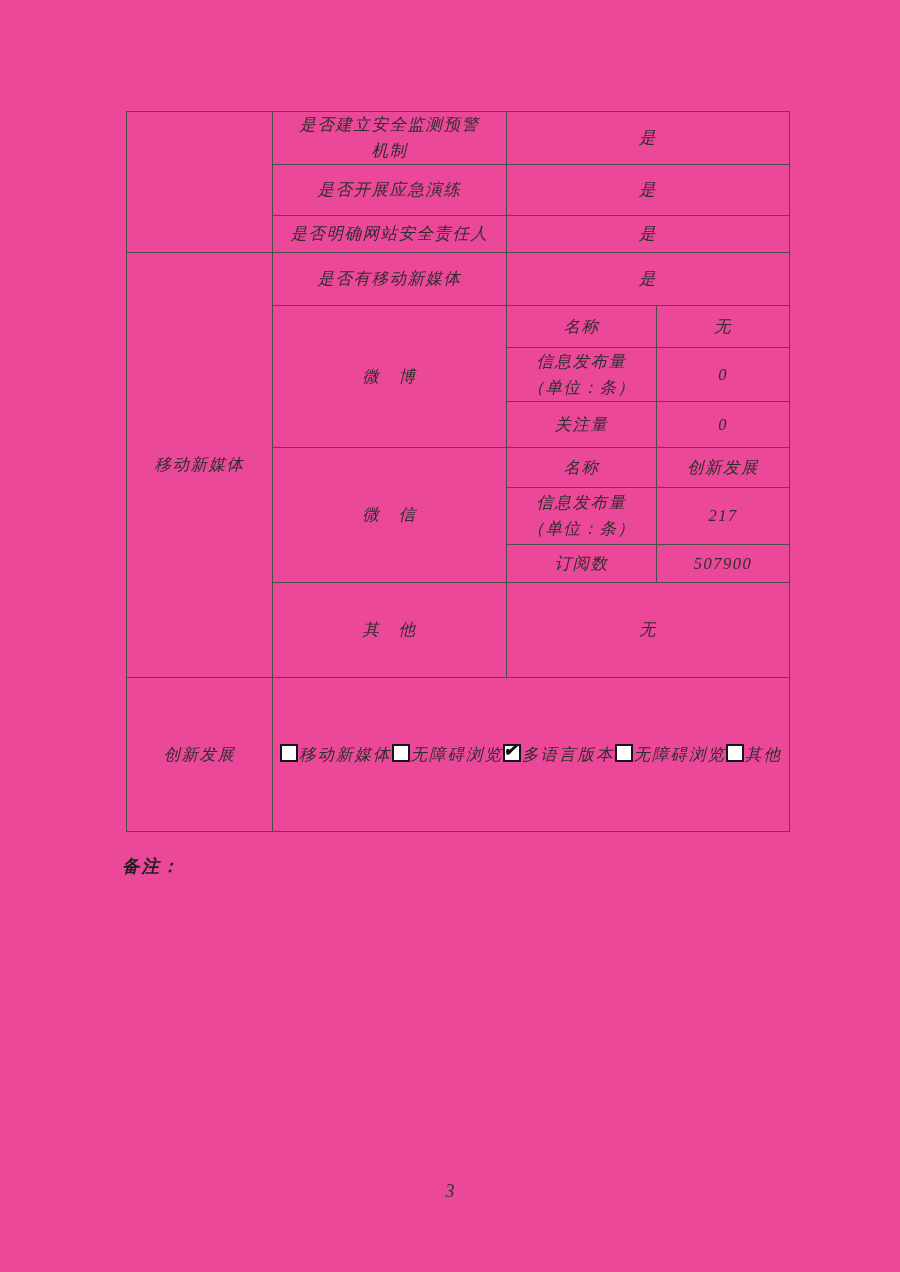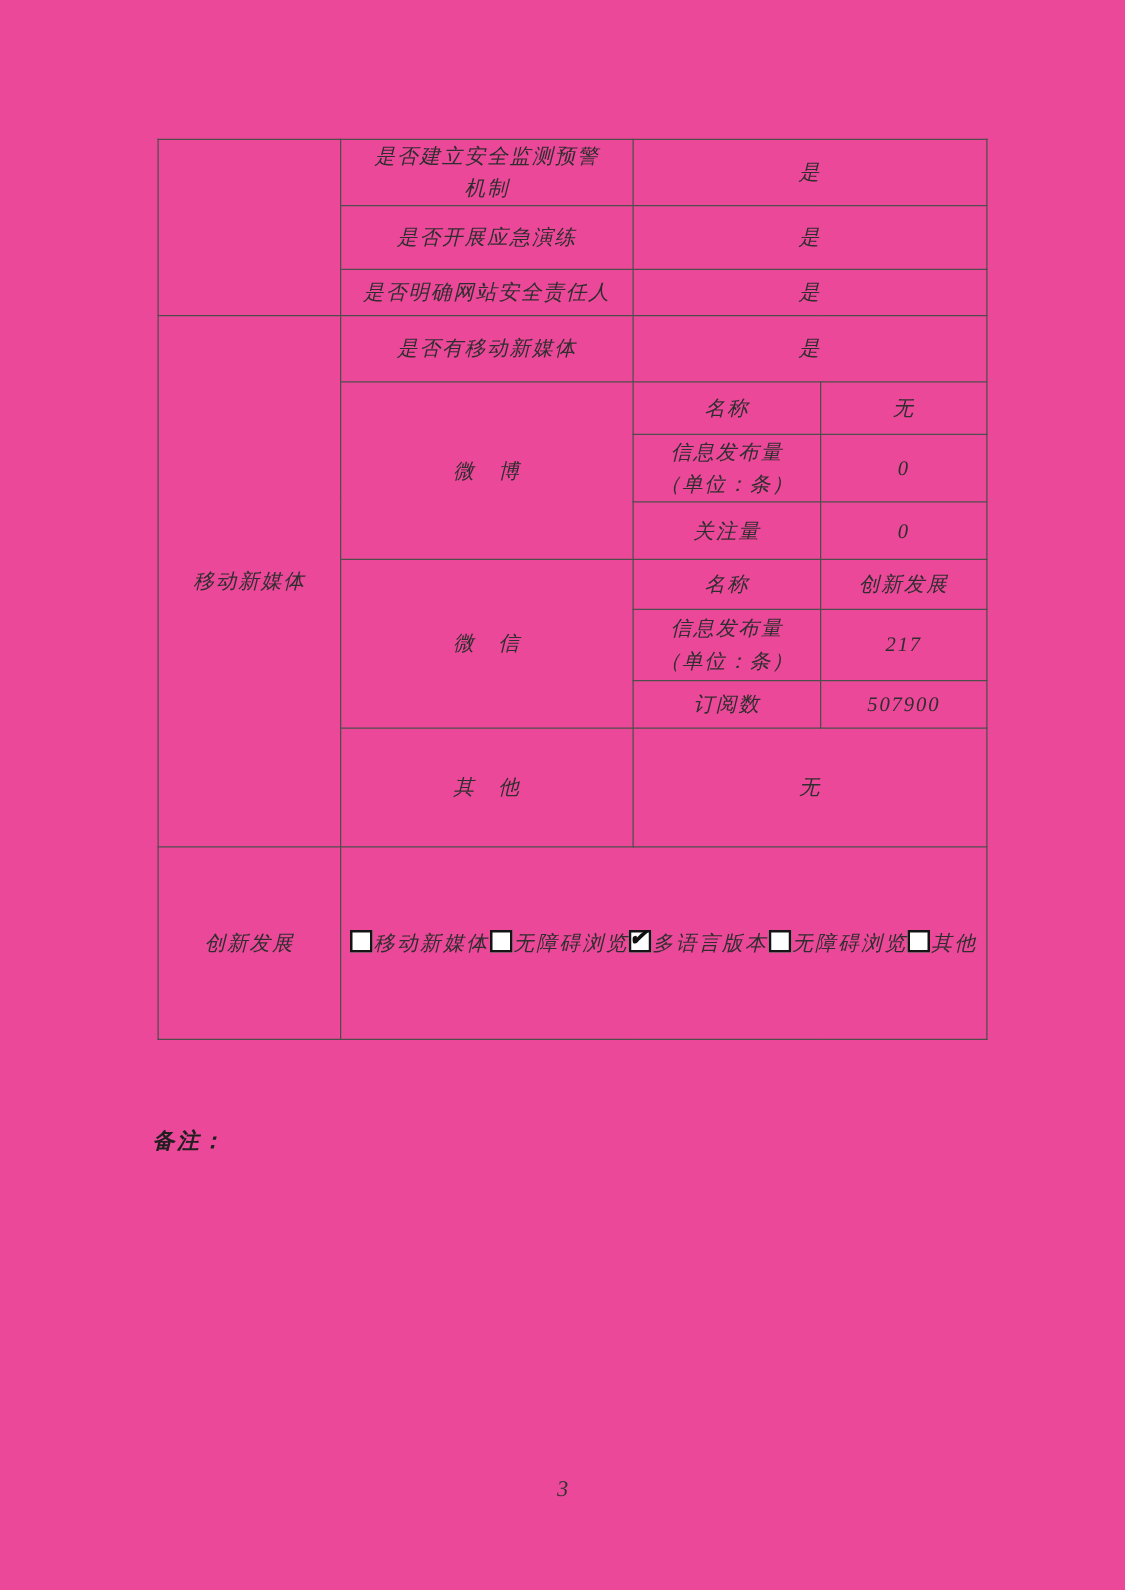--- a/index.html
+++ b/index.html
@@ -29,21 +29,21 @@
     border:2.5px solid #151515; background:#fff;
     vertical-align:-2px; position:relative; margin:0 1px 0 0;
   }
   .cb.checked::after {
     content:"\2714";
     position:absolute; left:-2px; top:-7px;
     font-size:18px; font-weight:900; color:#101010;
     letter-spacing:0;
   }
   .notes {
-    position:absolute; left:122px; top:900px;
+    position:absolute; left:122px; top:854px;
     font-weight:700; font-size:17.5px; letter-spacing:2px; color:#1f1f1f;
   }
   .page-number {
     position:absolute; left:0; top:1181px; width:900px;
     text-align:center; font-size:18px; color:#333;
   }
 </style>
 </head>
 <body>
 

